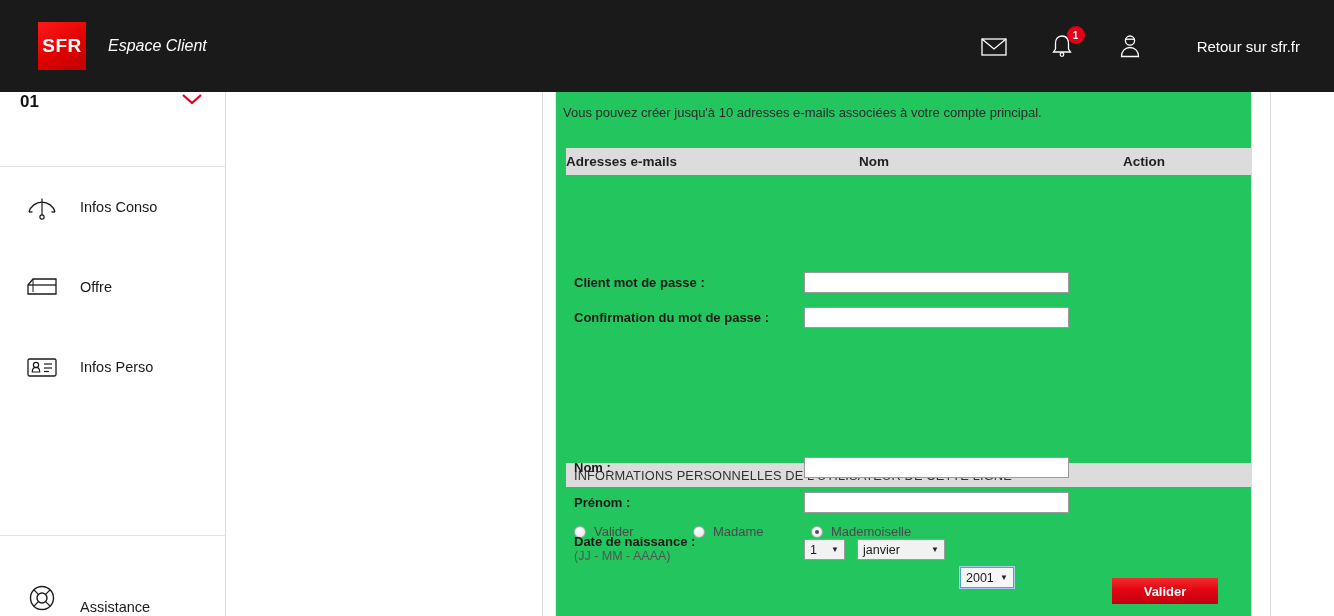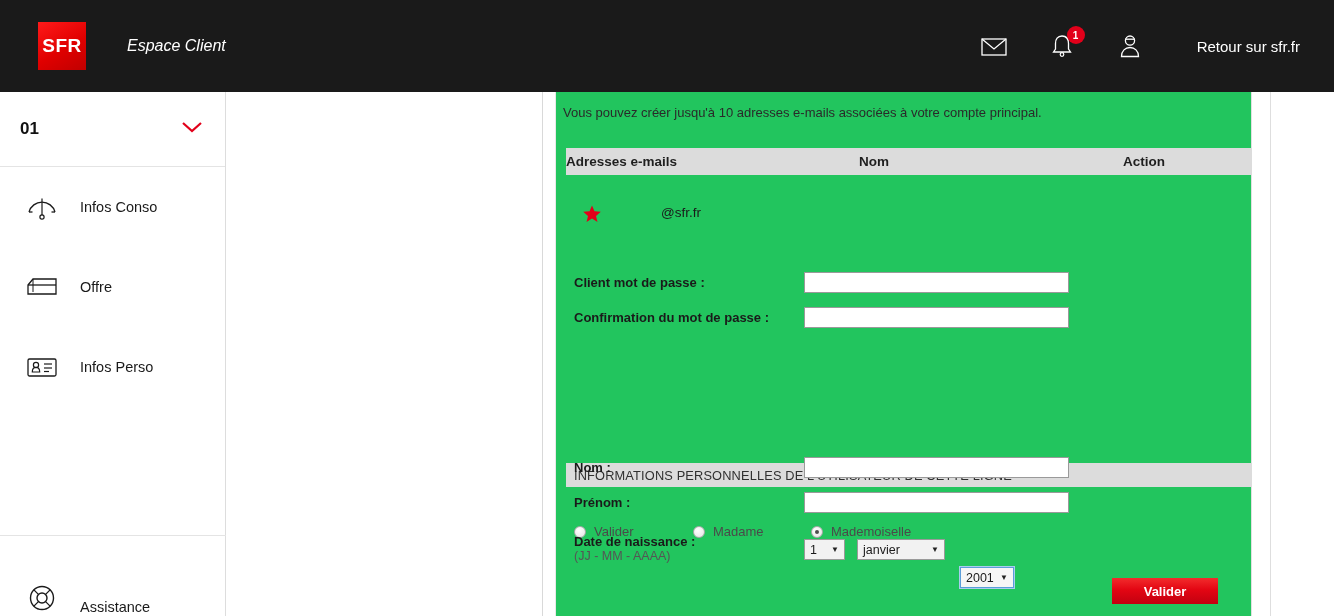--- a/index.html
+++ b/index.html
@@ -12,21 +12,21 @@
     position: relative;
   }
 
   
   #header {
     position: absolute; left: 0; top: 0;
     width: 1334px; height: 92px;
     background: #1a1a1a;
     display: flex; align-items: center;
   }
-  #logo-block { display: flex; align-items: center; margin-left: 38px; gap: 19px; }
+  #logo-block { display: flex; align-items: center; margin-left: 38px; }
   #sfr-logo {
     width: 48px; height: 48px;
     background: linear-gradient(150deg, #ff1a1a 0%, #e00000 55%, #c00000 100%);
     display: flex; align-items: center; justify-content: center;
     color: #fff; font-weight: bold; font-size: 19px; letter-spacing: 0.5px;
   }
   #espace-client {
     margin-left: 22px; color: #ffffff;
     font-style: italic; font-size: 16px;
   }
@@ -50,21 +50,21 @@
 
   
   #sidebar {
     position: absolute; left: 0; top: 92px;
     width: 226px; height: 524px;
     background: #ffffff;
     border-right: 1px solid #dddddd;
   }
   #line-selector {
     height: 75px; border-bottom: 1px solid #e4e4e4;
-    display: flex; align-items: center;
+    display: flex; 
     padding: 0 22px 0 20px;
     cursor: pointer;
   }
   #line-number { font-size: 17px; font-weight: bold; color: #111; }
   #line-chevron { margin-left: auto; }
   .nav-item {
     display: flex; align-items: center;
     height: 80px; padding-left: 24px;
     cursor: pointer;
   }
@@ -329,28 +329,20 @@
 <div id="content">
 
   <div id="intro-text">Vous pouvez créer jusqu'à 10 adresses e-mails associées à votre compte principal.</div>
 
   <div id="table-header">
     <span class="th" id="th-email">Adresses e-mails</span>
     <span class="th" id="th-nom">Nom</span>
     <span class="th" id="th-action">Action</span>
   </div>
 
-  <div id="email-row">
-    <span id="star-icon">
-      <svg width="20" height="20" viewBox="0 0 20 20">
-        <polygon points="10,1.5 12.5,7.3 18.8,7.8 14,11.9 15.5,18 10,14.6 4.5,18 6,11.9 1.2,7.8 7.5,7.3" fill="#e2001a"></polygon>
-      </svg>
-    </span>
-    <span id="email-value">@sfr.fr</span>
-  </div>
 
   <div class="field-row" style="top:180px;">
     <span class="field-label">Client mot de passe :</span>
     <input class="text-input" type="password" value="" style="">
   </div>
 
   <div class="field-row" style="top:215px;">
     <span class="field-label">Confirmation du mot de passe :</span>
     <input class="text-input" type="password" value="" style="">
   </div>

